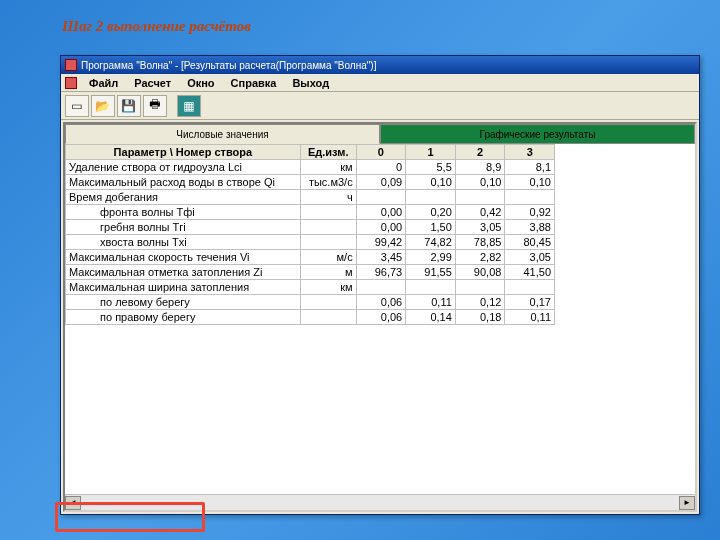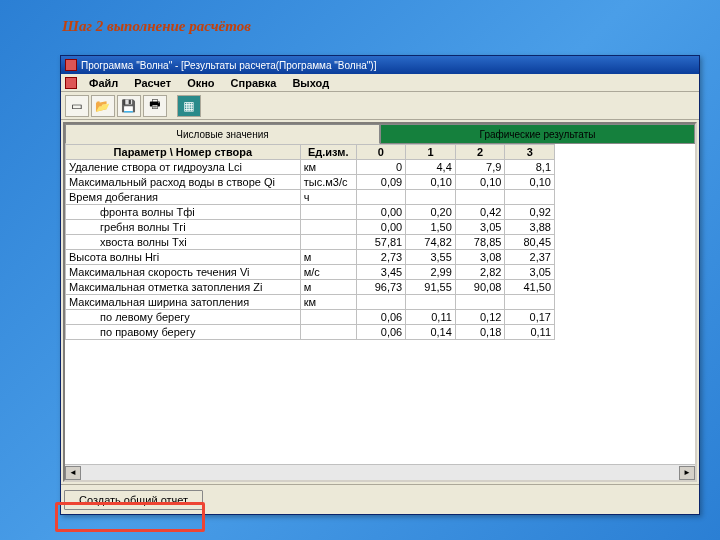--- a/index.html
+++ b/index.html
@@ -103,21 +103,21 @@
   }
   table.grid th, table.grid td {
     border:1px solid #c0c0c0;
     padding:1px 3px;
     height:14px;
     white-space:nowrap;
     overflow:hidden;
   }
   table.grid th { background:#ece9d8; font-weight:bold; text-align:center; }
   .pcol { width:200px; text-align:left; }
-  .ucol { width:50px; text-align:left; }
+  .ucol { width:50px; text-align:right; }
   .ncol { width:45px; text-align:right; }
   .indent { padding-left: 34px !important; }
   .left { text-align:left;margin-left:44px; }
   .scrollbar-h {
     height:16px;
     background:#e8e8e8;
     border-top:1px solid #c0c0c0;
     display:flex;
     align-items:center;
   }
@@ -202,22 +202,22 @@
             <th class="ncol">1</th>
             <th class="ncol">2</th>
             <th class="ncol">3</th>
           </tr>
         </thead>
         <tbody id="grid-body">
             <tr>
               <td class="pcol left">Удаление створа от гидроузла Lci</td>
               <td class="ucol">км</td>
               <td class="ncol">0</td>
-              <td class="ncol">4,4</td>
-              <td class="ncol">7,9</td>
+              <td class="ncol">5,5</td>
+              <td class="ncol">8,9</td>
               <td class="ncol">8,1</td>
             </tr>
             <tr>
               <td class="pcol left">Максимальный расход воды в створе Qi</td>
               <td class="ucol">тыс.м3/с</td>
               <td class="ncol">0,09</td>
               <td class="ncol">0,10</td>
               <td class="ncol">0,10</td>
               <td class="ncol">0,10</td>
             </tr>
@@ -241,32 +241,24 @@
               <td class="pcol left indent">гребня волны Tгi</td>
               <td class="ucol"></td>
               <td class="ncol">0,00</td>
               <td class="ncol">1,50</td>
               <td class="ncol">3,05</td>
               <td class="ncol">3,88</td>
             </tr>
             <tr>
               <td class="pcol left indent">хвоста волны Tхi</td>
               <td class="ucol"></td>
-              <td class="ncol">57,81</td>
+              <td class="ncol">99,42</td>
               <td class="ncol">74,82</td>
               <td class="ncol">78,85</td>
               <td class="ncol">80,45</td>
-            </tr>
-            <tr>
-              <td class="pcol left">Высота волны Hгi</td>
-              <td class="ucol">м</td>
-              <td class="ncol">2,73</td>
-              <td class="ncol">3,55</td>
-              <td class="ncol">3,08</td>
-              <td class="ncol">2,37</td>
             </tr>
             <tr>
               <td class="pcol left">Максимальная скорость течения Vi</td>
               <td class="ucol">м/с</td>
               <td class="ncol">3,45</td>
               <td class="ncol">2,99</td>
               <td class="ncol">2,82</td>
               <td class="ncol">3,05</td>
             </tr>
             <tr>
@@ -304,18 +296,15 @@
           </tbody>
       </table>
     </div>
     <div class="scrollbar-h">
       <div class="sbtn">◄</div>
       <div style="flex:1"></div>
       <div class="sbtn">►</div>
     </div>
   </div>
 
-  <div class="statusbar">
-    <button class="report-btn">Создать общий отчет</button>
-  </div>
 </div>
 
 <div class="highlight-box"></div>
 
 </body></html>

